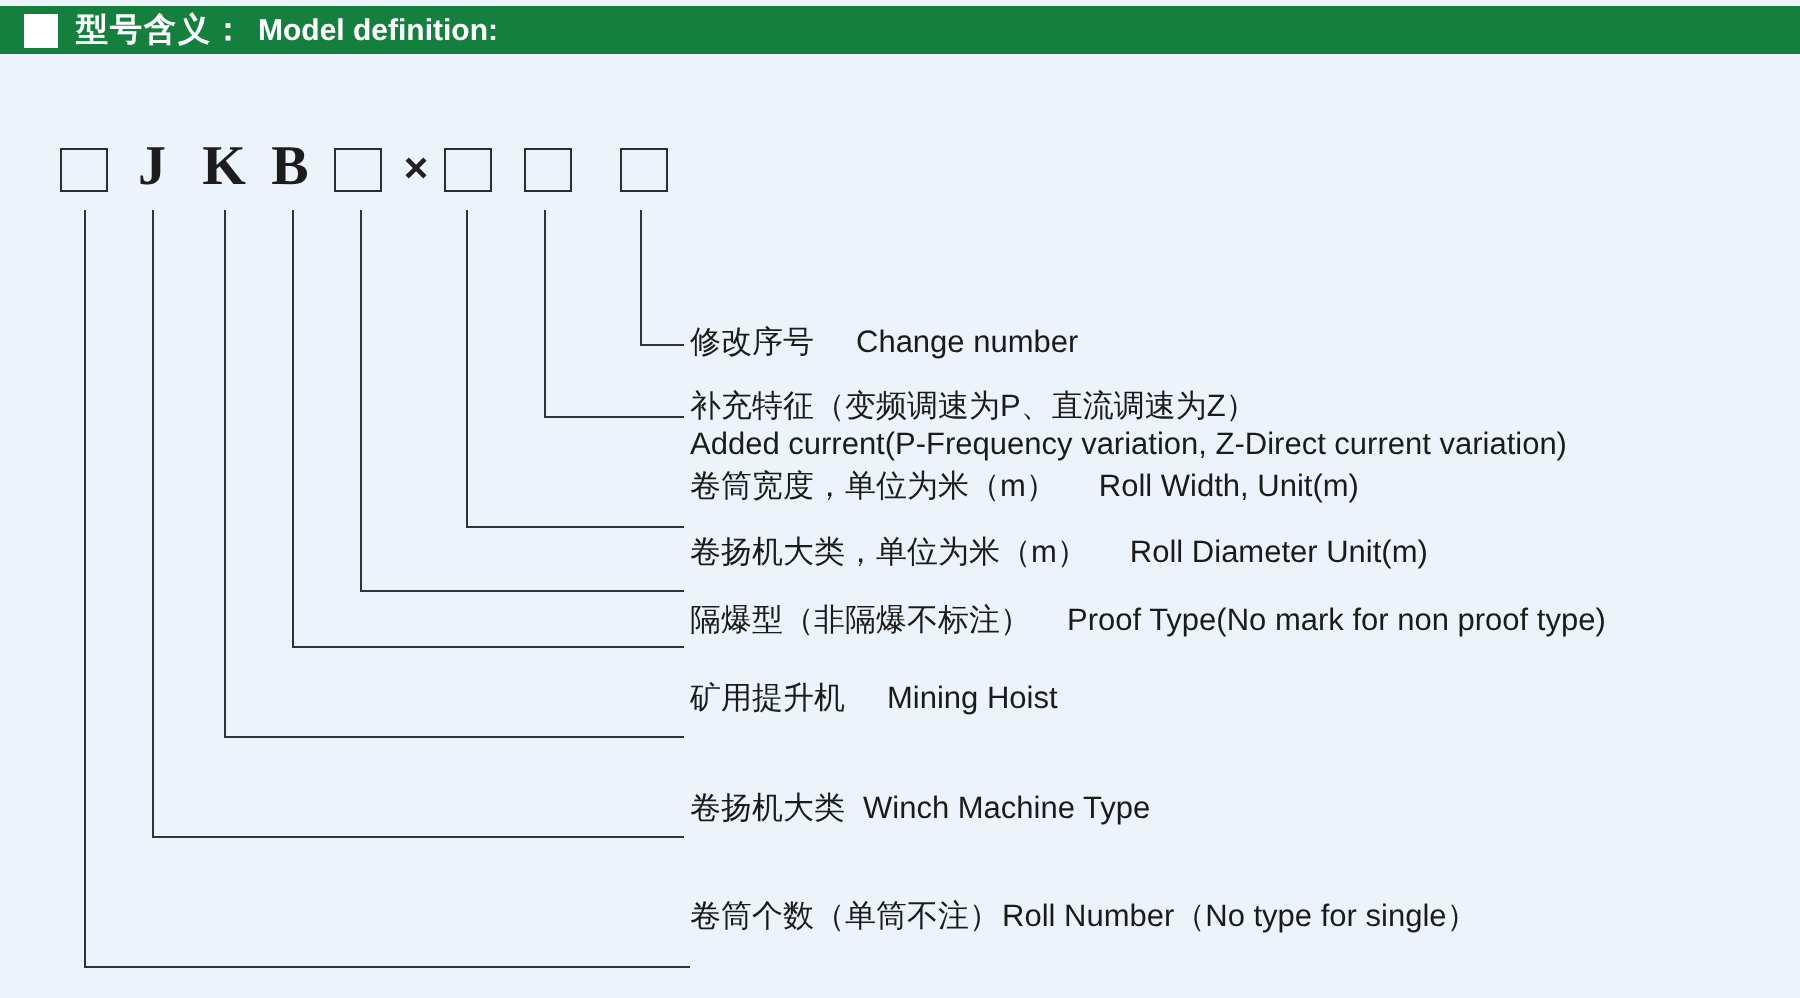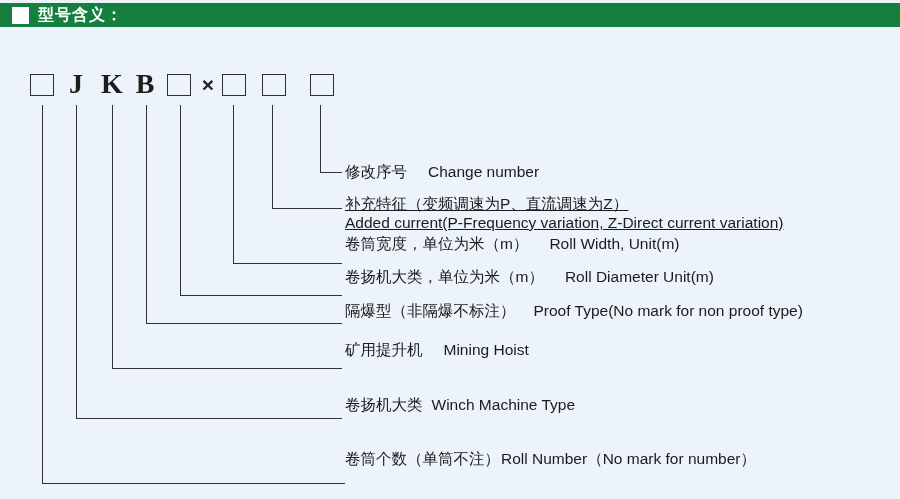--- a/index.html
+++ b/index.html
@@ -64,20 +64,21 @@
   .lbl .en-line{margin-left:0;}
 </style>
 </head>
 <body>
 
 <div class="page">
 
   <div class="header-bar">
     <span class="hdr-sq"></span>
     <span class="hdr-zh">型号含义：</span>
+    <span class="hdr-en">Model definition:</span>
   </div>
 
   <div>
     <div class="sym codebox" style="left:30px;"></div>
     <div class="sym letter" style="left:62px;">J</div>
     <div class="sym letter" style="left:98px;">K</div>
     <div class="sym letter" style="left:131px;">B</div>
     <div class="sym codebox" style="left:167px;"></div>
     <div class="sym mult" style="left:194px;">×</div>
     <div class="sym codebox" style="left:222px;"></div>
@@ -93,21 +94,21 @@
     <div class="conn" style="left:146px;width:195px;height:218px;"></div>
     <div class="conn" style="left:112px;width:229px;height:263px;"></div>
     <div class="conn" style="left:76px;width:265px;height:313px;"></div>
     <div class="conn" style="left:42px;width:302px;height:378px;"></div>
   </div>
 
   <div class="lbl" style="top:162px;">
     <span>修改序号</span><span class="en">Change number</span>
   </div>
 
-  <div class="lbl" style="top:194px;text-decoration:underline;">
+  <div class="lbl" style="top:194px;">
     <div>补充特征（变频调速为P、直流调速为Z）</div>
     <div class="en-line">Added current(P-Frequency variation, Z-Direct current variation)</div>
   </div>
 
   <div class="lbl" style="top:234px;">
     <span>卷筒宽度，单位为米（m）</span><span class="en">Roll Width, Unit(m)</span>
   </div>
 
   <div class="lbl" style="top:267px;">
     <span>卷扬机大类，单位为米（m）</span><span class="en">Roll Diameter Unit(m)</span>
@@ -119,16 +120,16 @@
 
   <div class="lbl" style="top:340px;">
     <span>矿用提升机</span><span class="en">Mining Hoist</span>
   </div>
 
   <div class="lbl" style="top:395px;text-align:center;">
     <span>卷扬机大类</span><span class="en" style="margin-left:9px;">Winch Machine Type</span>
   </div>
 
   <div class="lbl" style="top:449px;">
-    <span>卷筒个数（单筒不注）</span><span class="en-tight">Roll Number（No mark for number）</span>
+    <span>卷筒个数（单筒不注）</span><span class="en-tight">Roll Number（No type for single）</span>
   </div>
 
 </div>
 
 </body></html>

